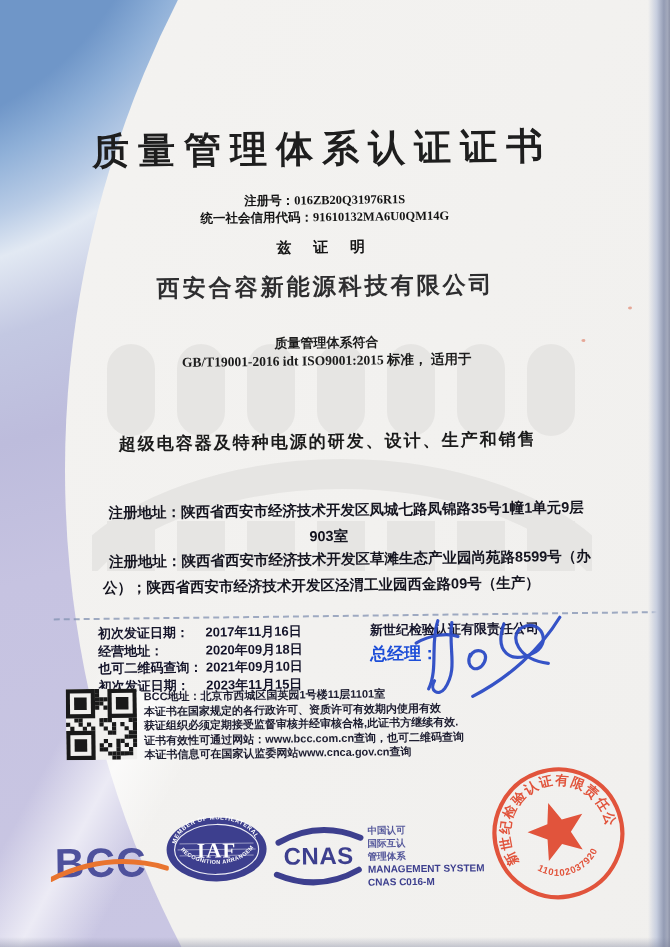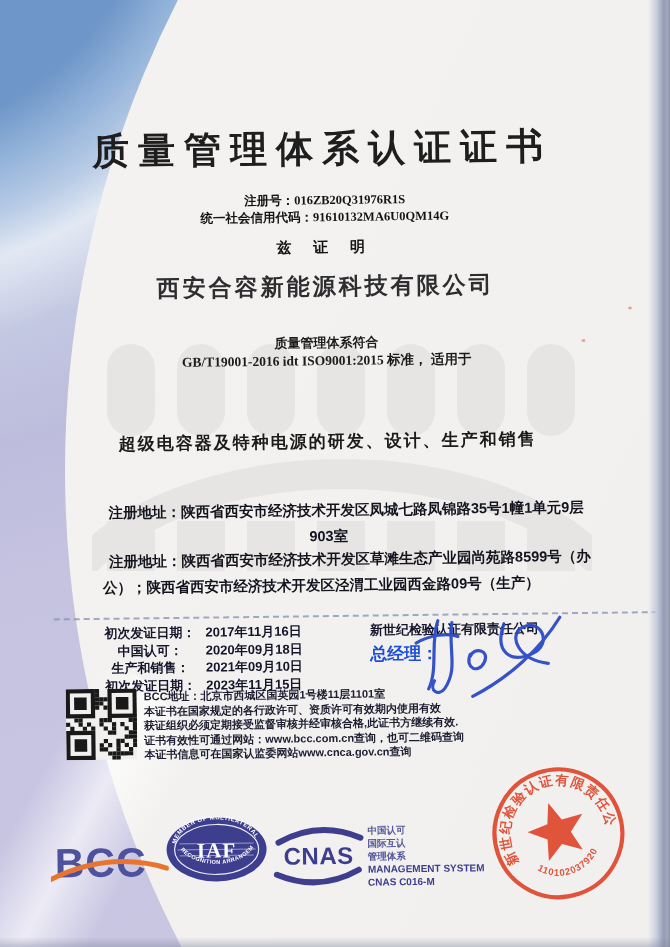--- a/index.html
+++ b/index.html
@@ -50,21 +50,21 @@
   .addr1 { position:absolute; left:108px; top:501px; font-size:14.5px; font-weight:700; color:#14141f; }
   .addr1b{ position:absolute; left:0; right:14px; top:527px; text-align:center; font-size:14.5px; font-weight:700; color:#14141f; }
   .addr2 { position:absolute; left:108px; top:550px; font-size:14.5px; font-weight:700; color:#14141f; }
   .addr2b{ position:absolute; left:0; right:30px; top:576px; text-align:center; font-size:14.5px; font-weight:700; color:#14141f; }
 
   .dashes { position:absolute; left:52px; right:4px; top:615px; border-top:2px dashed #8292b2; opacity:.75; }
 
   
   .dates { position:absolute; left:96px; top:622px; font-size:13px; font-weight:700; color:#14142a; }
   .dates .row { height:17.5px; line-height:17.5px; white-space:nowrap; }
-  .dates .lab { display:inline-block; width:104px; text-align:center; }
+  .dates .lab { display:inline-block; width:104px; text-align:left; }
   .issuer-co   { position:absolute; left:368px; top:622px; font-size:13px; font-weight:700; color:#14142a; }
   .issuer-role { position:absolute; left:368px; top:643px; font-size:17px; font-weight:700; color:#1d4ed8; }
   .signature { position:absolute; left:406px; top:610px; width:175px; height:98px; }
 
   
   .qr { position:absolute; left:63px; top:686px; width:71px; height:71px; }
   .notes { position:absolute; left:141px; top:687px; font-size:11px; font-weight:700;
     color:#1d1d30; line-height:14.6px; white-space:nowrap; }
 
   
@@ -137,22 +137,22 @@
 
     <div class="addr2">
       <span>注册地址：</span><span>陕西省西安市经济技术开发区草滩生态产业园尚苑路8599号（办</span>
     </div>
     <div class="addr2b">公）；陕西省西安市经济技术开发区泾渭工业园西金路09号（生产）</div>
 
     <div class="dashes"></div>
 
     <div class="dates">
       <div class="row"><span class="lab">初次发证日期：</span> <span>2017年11月16日</span></div>
-      <div class="row"><span class="lab">中国认可：</span> <span>2020年09月18日</span></div>
-      <div class="row"><span class="lab">生产和销售：</span> <span>2021年09月10日</span></div>
+      <div class="row"><span class="lab">经营地址：</span> <span>2020年09月18日</span></div>
+      <div class="row"><span class="lab">也可二维码查询：</span> <span>2021年09月10日</span></div>
       <div class="row"><span class="lab">初次发证日期：</span> <span>2023年11月15日</span></div>
     </div>
 
     <div class="issuer-co">新世纪检验认证有限责任公司</div>
     <div class="issuer-role">总经理：</div>
 
     <svg class="signature" viewBox="0 0 175 98">
       <g fill="none" stroke="#2b4ac4" stroke-width="3.2" stroke-linecap="round" opacity="0.95">
         <path d="M30 12 C22 34 30 60 20 80"></path>
         <path d="M8 34 C22 26 40 24 50 28"></path>

